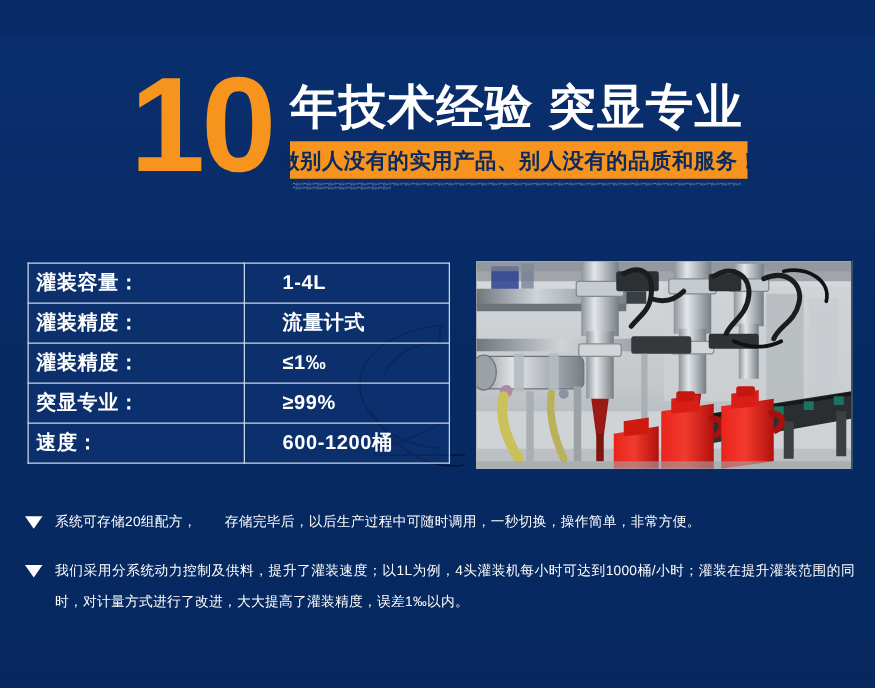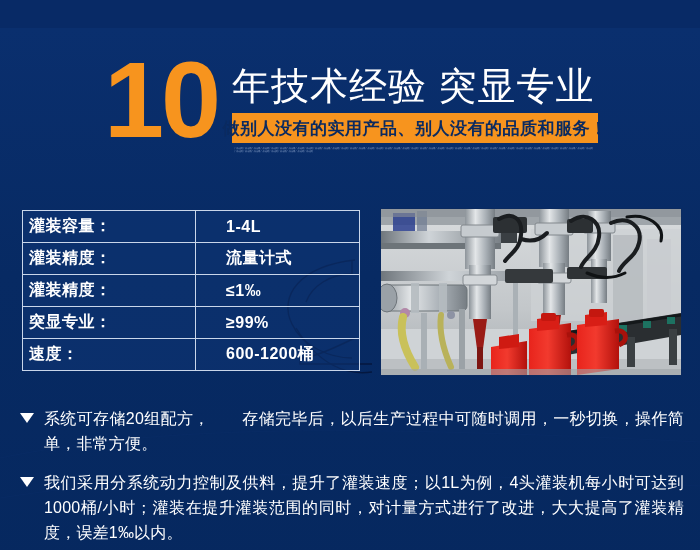--- a/index.html
+++ b/index.html
@@ -54,21 +54,21 @@
     color: #f7941e;
     letter-spacing: -3px;
     font-family: "Liberation Sans", "DejaVu Sans", sans-serif;
   }
   .head-title {
     position: absolute;
     left: 232px;
     top: 36px;
     font-size: 38px;
     line-height: 44px;
-    font-weight: normal;
+    font-weight: bold;
     color: #ffffff;
     letter-spacing: 1px;
     white-space: nowrap;
   }
   .head-sub-band {
     position: absolute;
     left: 232px;
     top: 85px;
     width: 366px;
     height: 30px;
@@ -158,21 +158,21 @@
     height: 0;
     border-left: 7px solid transparent;
     border-right: 7px solid transparent;
     border-top: 10px solid #ffffff;
     margin-top: 7px;
     margin-right: 10px;
   }
   .bullet-text {
     flex: 1 1 auto;
     color: #ffffff;
-    font-size: 16px;
+    font-size: 11px;
     line-height: 25px;
     letter-spacing: 0.2px;
     text-align: justify;
   }
 
   .bottom-edge {
     position: absolute;
     left: 0;
     bottom: 0;
     width: 700px;

